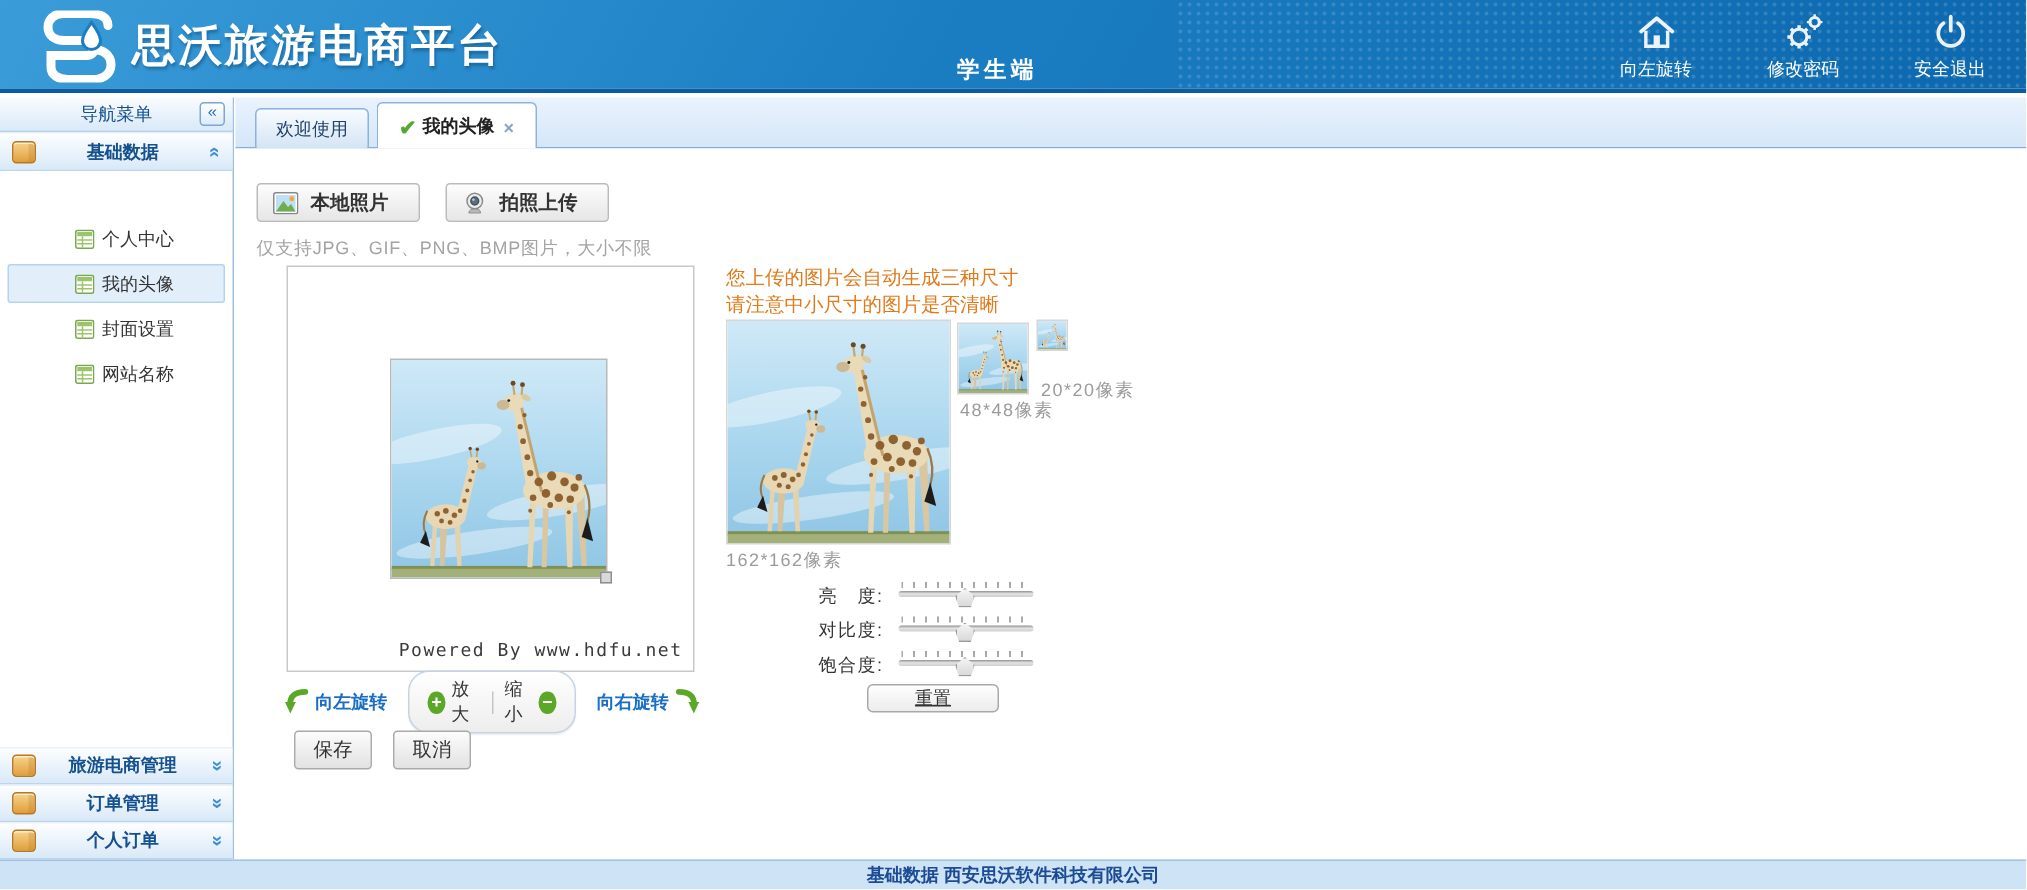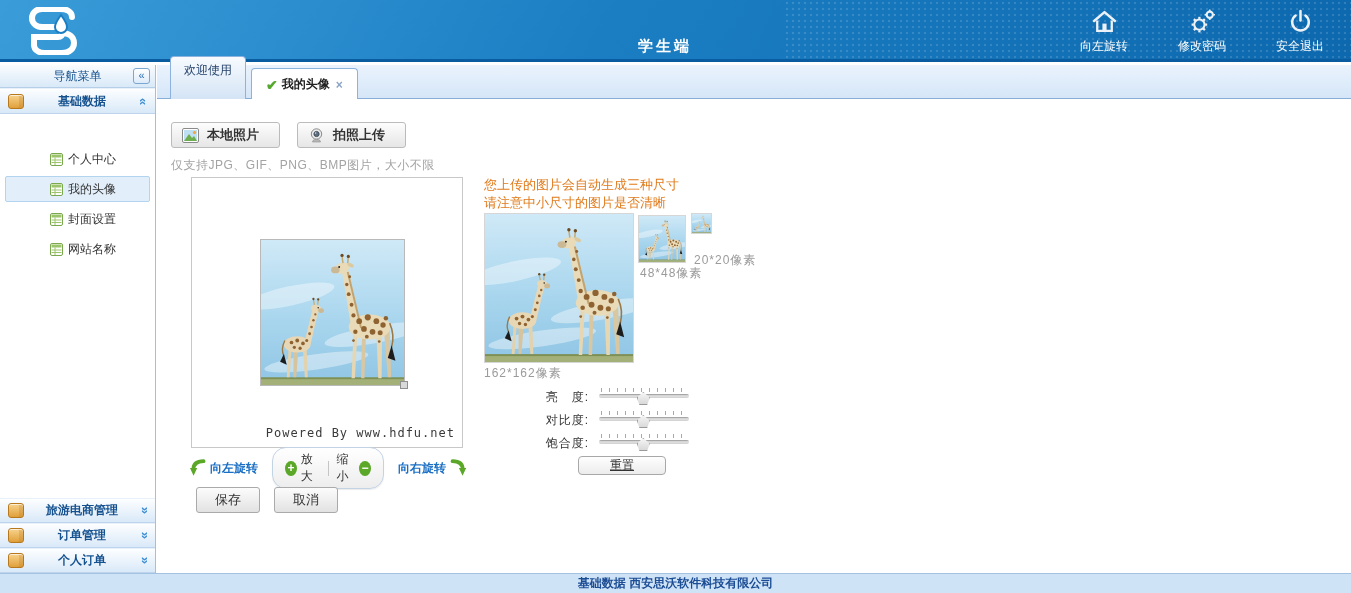--- a/index.html
+++ b/index.html
@@ -50,21 +50,21 @@
   .menu-item.selected { background:#e2effb; border:1px solid #b3d4ee; border-radius:2px; }
   .menu-item svg { width:13px; height:13px; margin-right:5px; flex:none; }
   .bottom-accs { position:absolute; left:0; bottom:0; width:100%; }
   .bottom-accs .acc-header { height:25px; }
 
   
   .main { position:absolute; left:157px; top:65px; right:0; height:508px; background:#fff; }
   .tabstrip { position:absolute; left:0; top:0; right:0; height:34px;
     background:linear-gradient(#eaf3fd,#d5e6f8); border-bottom:1px solid #86aed6;
     display:flex; align-items:flex-end; padding-left:13px; }
-  .tab { margin-right:5px; padding:5px 13px 20px; border:1px solid #8cb2dd; border-bottom:none;
+  .tab { margin-right:5px; padding:5px 13px 4px; border:1px solid #8cb2dd; border-bottom:none;
     border-radius:4px 4px 0 0; background:linear-gradient(#f8fbfe,#d4e4f5);
     font-size:12px; color:#24426b; cursor:pointer; position:relative; top:1px; }
   .tab.active { background:#fff; padding:7px 14px 6px; display:flex; align-items:center; gap:4px;
     color:#222; font-weight:bold; }
   .tab .check { color:#54a82d; font-size:14px; font-weight:bold; }
   .tab .close { color:#8aa4c4; font-size:12px; font-weight:bold; margin-left:2px; cursor:pointer; }
 
   .content { position:absolute; left:0; top:34px; right:0; bottom:0; background:#fff; }
 
   .upload-row { position:absolute; left:14px; top:23px; display:flex; gap:17px; }
@@ -90,21 +90,21 @@
   .rot-icon { width:19px; height:22px; cursor:pointer; }
   .zoom-pill { display:flex; align-items:center; margin:0 10px; padding:3px 7px;
     border:1px solid #c2d3e4; border-radius:14px; background:linear-gradient(#ffffff,#ededed);
     box-shadow:0 1px 1px rgba(0,0,0,.08); }
   .zoom-btn { display:flex; align-items:center; gap:4px; font-size:12px; color:#333; cursor:pointer; padding:0 5px; }
   .zoom-sign { width:15px; height:15px; border-radius:50%; background:#5ba829; color:#fff;
     font-size:12px; font-weight:bold; line-height:14px; text-align:center; }
   .pill-div { width:1px; height:15px; background:#c5c5c5; margin:0 3px; }
 
   .save-row { position:absolute; left:39px; top:388px; display:flex; gap:14px; }
-  .action-btn { width:64px; height:26px; background:linear-gradient(#fcfcfc,#e2e2e2);
+  .action-btn { width:52px; height:26px; background:linear-gradient(#fcfcfc,#e2e2e2);
     border:1px solid #aaa; border-radius:3px; font-size:13px; color:#333; cursor:pointer;
     font-family:"Liberation Sans", sans-serif; }
 
   .tips { position:absolute; left:327px; top:77px; color:#e07a1a; font-size:13px; line-height:18px; }
   .preview-large { position:absolute; left:327px; top:114px; width:150px; height:150px; border:1px solid #d6d6d6; }
   .preview-med { position:absolute; left:481px; top:116px; width:48px; height:48px; border:1px solid #d6d6d6; }
   .preview-sm { position:absolute; left:534px; top:114px; width:21px; height:21px; border:1px solid #d6d6d6; }
   .preview-large svg, .preview-med svg, .preview-sm svg { display:block; width:100%; height:100%; }
   .size-lbl { position:absolute; color:#9b9b9b; font-size:12px; letter-spacing:1px; white-space:nowrap; }
   .lbl-162 { left:327px; top:266px; }
@@ -137,20 +137,21 @@
 
 <div id="app">
 
   <div class="topbar">
     <div class="dots"></div>
     <div class="logo">
       <svg class="logo-mark" viewBox="0 0 52 48">
         <path d="M44 10 C44 4 38 2 32 2 L14 2 C8 2 4 6 4 11 C4 17 9 20 15 20 L30 20 C33 20 35 22 35 25 C35 28 33 30 30 30 L6 30 L6 38 C6 43 11 46 17 46 L34 46 C41 46 46 42 46 36 C46 29 40 26 34 26" fill="none" stroke="#ffffff" stroke-width="6" stroke-linecap="round"></path>
         <path d="M33 8 C33 8 27 16 27 20 C27 23.5 29.7 26 33 26 C36.3 26 39 23.5 39 20 C39 16 33 8 33 8 Z" fill="#ffffff" stroke="#1b7ec3" stroke-width="2"></path>
       </svg>
+      <span class="logo-text">思沃旅游电商平台</span>
     </div>
     <div class="portal-label">学生端</div>
     <div class="top-actions">
       <div class="top-action">
         <svg viewBox="0 0 26 26">
           <path d="M3 12.5 L13 4 L23 12.5" fill="none" stroke="#edf2f8" stroke-width="2.4" stroke-linecap="round" stroke-linejoin="round"></path>
           <path d="M6 12 L6 22 L20 22 L20 12" fill="none" stroke="#edf2f8" stroke-width="2.2"></path>
           <rect x="11" y="15" width="4" height="7" fill="#edf2f8"></rect>
         </svg>
         <span class="lbl">向左旋转</span>

